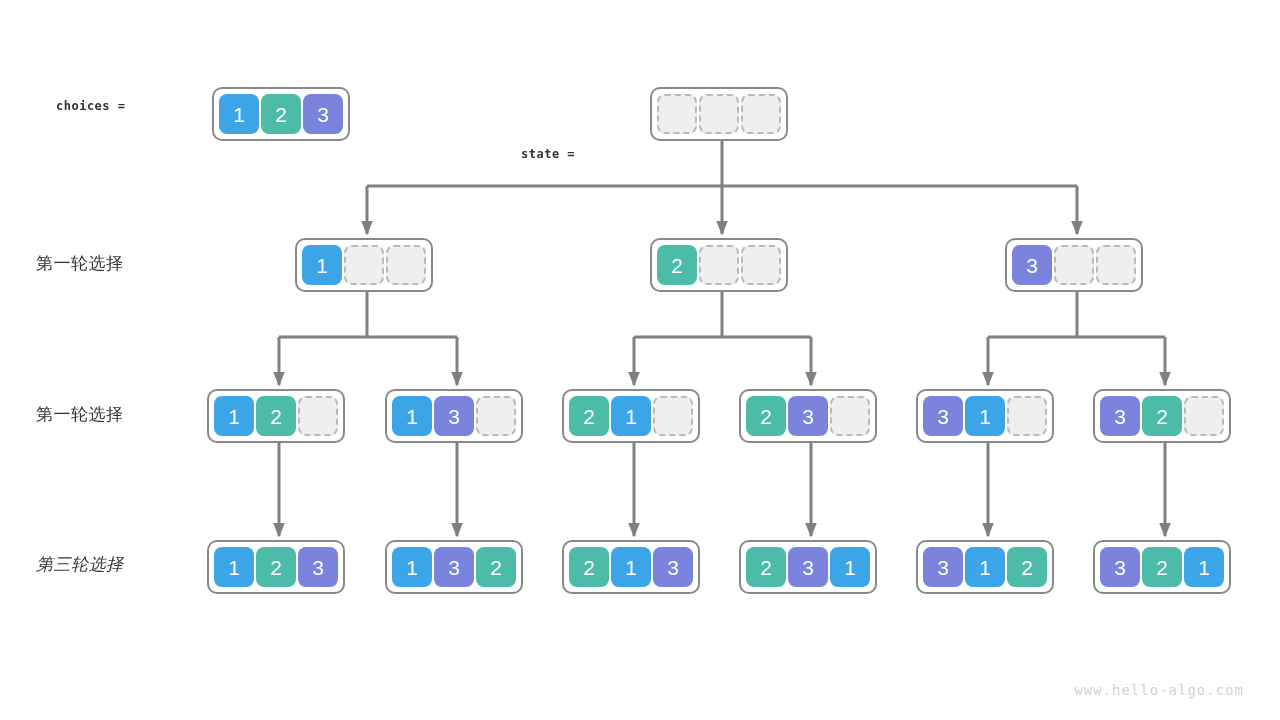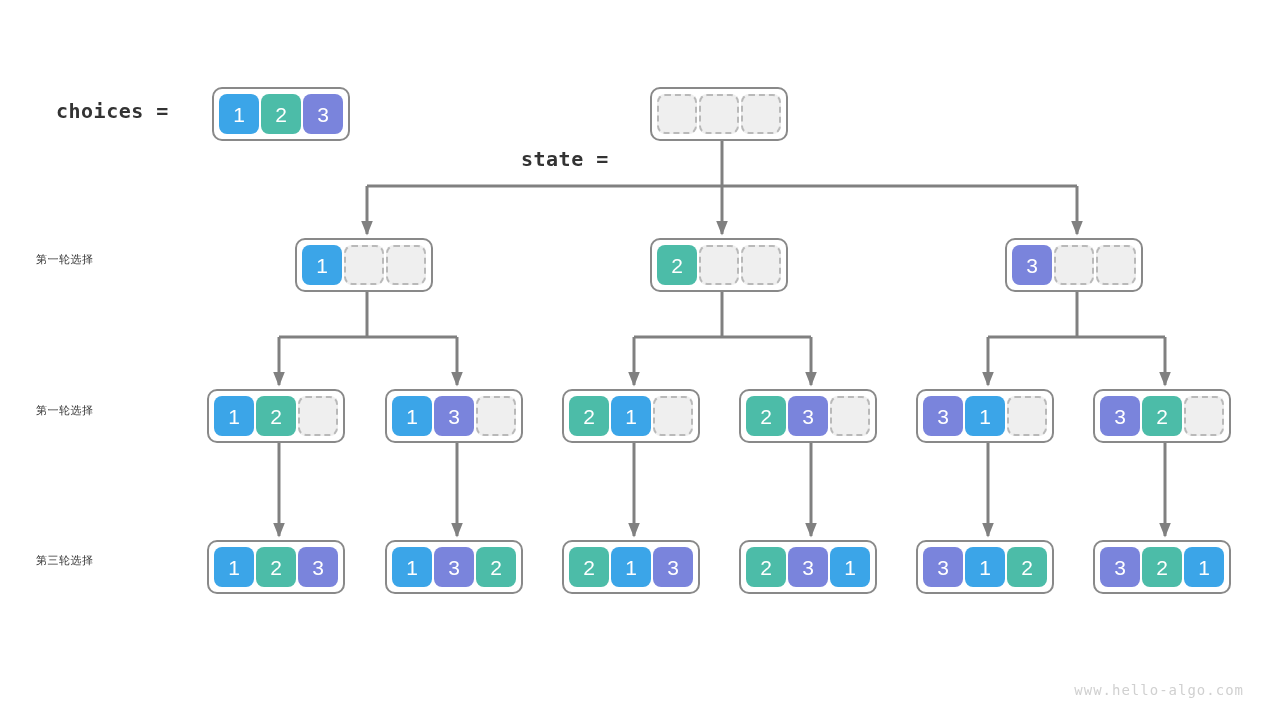--- a/index.html
+++ b/index.html
@@ -29,30 +29,30 @@
     width: 1280px;
     height: 720px;
     pointer-events: none;
   }
 
   
   .hdr-label {
     position: absolute;
     font-family: "DejaVu Sans Mono", "Liberation Mono", monospace;
     font-weight: bold;
-    font-size: 20px;
+    font-size: 12px;
     color: #333333;
     white-space: nowrap;
     letter-spacing: 0.5px;
   }
 
   
   .row-label {
     position: absolute;
-    font-size: 11px;
+    font-size: 17px;
     color: #333333;
     white-space: nowrap;
     letter-spacing: 0.5px;
   }
 
   
   .node {
     position: absolute;
     box-sizing: border-box;
     display: flex;
@@ -155,21 +155,21 @@
   <div class="hdr-label" style="left:521px; top:99px;margin-top:48px;">state =</div>
 
   <div class="node header" style="left:650px; top:87px;">
     <div class="cell empty"></div>
     <div class="cell empty"></div>
     <div class="cell empty"></div>
   </div>
 
   <div class="row-label" style="left:36px; top:252px;">第一轮选择</div>
   <div class="row-label" style="left:36px; top:403px;">第一轮选择</div>
-  <div class="row-label" style="left:36px; top:553px;">第三轮选择</div>
+  <div class="row-label" style="left:36px; top:553px;font-style:italic;">第三轮选择</div>
 
   <div class="node" style="left:295px; top:238px;">
     <div class="cell v1">1</div>
     <div class="cell empty"></div>
     <div class="cell empty"></div>
   </div>
   <div class="node" style="left:650px; top:238px;">
     <div class="cell v2">2</div>
     <div class="cell empty"></div>
     <div class="cell empty"></div>

